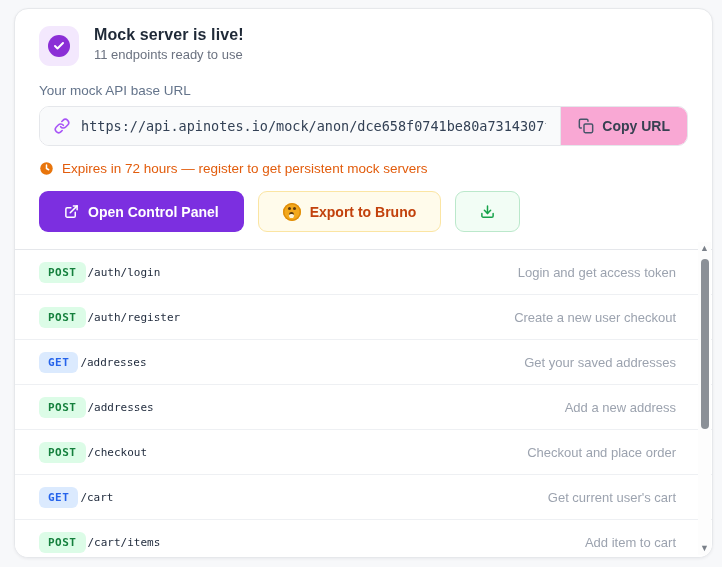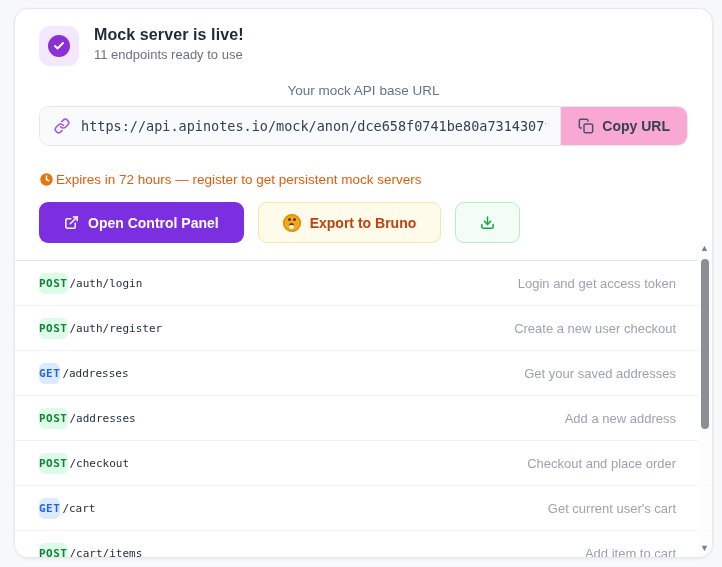--- a/index.html
+++ b/index.html
@@ -28,21 +28,21 @@
     display: flex; align-items: center; justify-content: center;
     flex: 0 0 auto;
   }
   .badge-icon .circle {
     width: 22px; height: 22px; border-radius: 50%;
     background: #8b2fd6;
     display: flex; align-items: center; justify-content: center;
   }
   .head-title { font-size: 16px; font-weight: 700; color: #1f2937; letter-spacing: .1px; }
   .head-sub { font-size: 13px; color: #6b7280; margin-top: 3px; }
-  .url-label { margin-top: 17px; font-size: 13.5px; color: #64748b; font-weight: 500; text-align: center; }
+  .url-label { margin-top: 17px; font-size: 13.5px; color: #64748b; font-weight: 500; }
   .url-bar {
     margin-top: 8px; height: 40px;
     border: 1px solid #e5e7eb; border-radius: 10px;
     display: flex; overflow: hidden; background: #fff;
   }
   .url-left {
     flex: 1 1 auto; min-width: 0;
     background: #f9fafb;
     border-right: 1px solid #e5e7eb;
     display: flex; align-items: center; gap: 11px;
@@ -54,21 +54,21 @@
     white-space: nowrap; overflow: hidden;
   }
   .copy-btn {
     flex: 0 0 auto; background: #f9a8d4; border: none; cursor: pointer;
     display: flex; align-items: center; gap: 8px;
     padding: 0 17px;
     font-family: "Liberation Sans", sans-serif;
     font-size: 14px; font-weight: 600; color: #374151;
   }
   .expires {
-    margin-top: 26px; display: flex; align-items: center; gap: 2px;
+    margin-top: 15px; display: flex; align-items: center; gap: 8px;
     font-size: 13.5px; color: #e25c0c; font-weight: 500;
   }
   .btn-row { margin-top: 15px; display: flex; gap: 14px; }
   .btn {
     height: 41px; border-radius: 9px; cursor: pointer;
     display: inline-flex; align-items: center; gap: 9px;
     padding: 0 24px; font-family: "Liberation Sans", sans-serif;
     font-size: 14px; font-weight: 700; border: 1px solid transparent;
     white-space: nowrap;
   }
@@ -95,21 +95,21 @@
   .endpoint-list { }
   .endpoint-row {
     height: 45px; display: flex; align-items: center;
     padding: 0 36px 0 24px;
     border-bottom: 1px solid #eef0f3;
     background: #fff;
   }
   .method-badge {
     font-family: "DejaVu Sans Mono", "Liberation Mono", monospace;
     font-size: 11px; font-weight: 700; letter-spacing: .5px;
-    padding: 4px 0; border-radius: 6px; flex: 0 0 auto;
+    padding: 4px 9px; border-radius: 6px; flex: 0 0 auto;
   }
   .endpoint-path {
     margin-left: 2px;
     font-family: "DejaVu Sans Mono", "Liberation Mono", monospace;
     font-size: 11px; color: #1e293b;
   }
   .endpoint-desc {
     margin-left: auto; font-size: 13px; color: #9ca3af;
   }
   .scrollbar {

